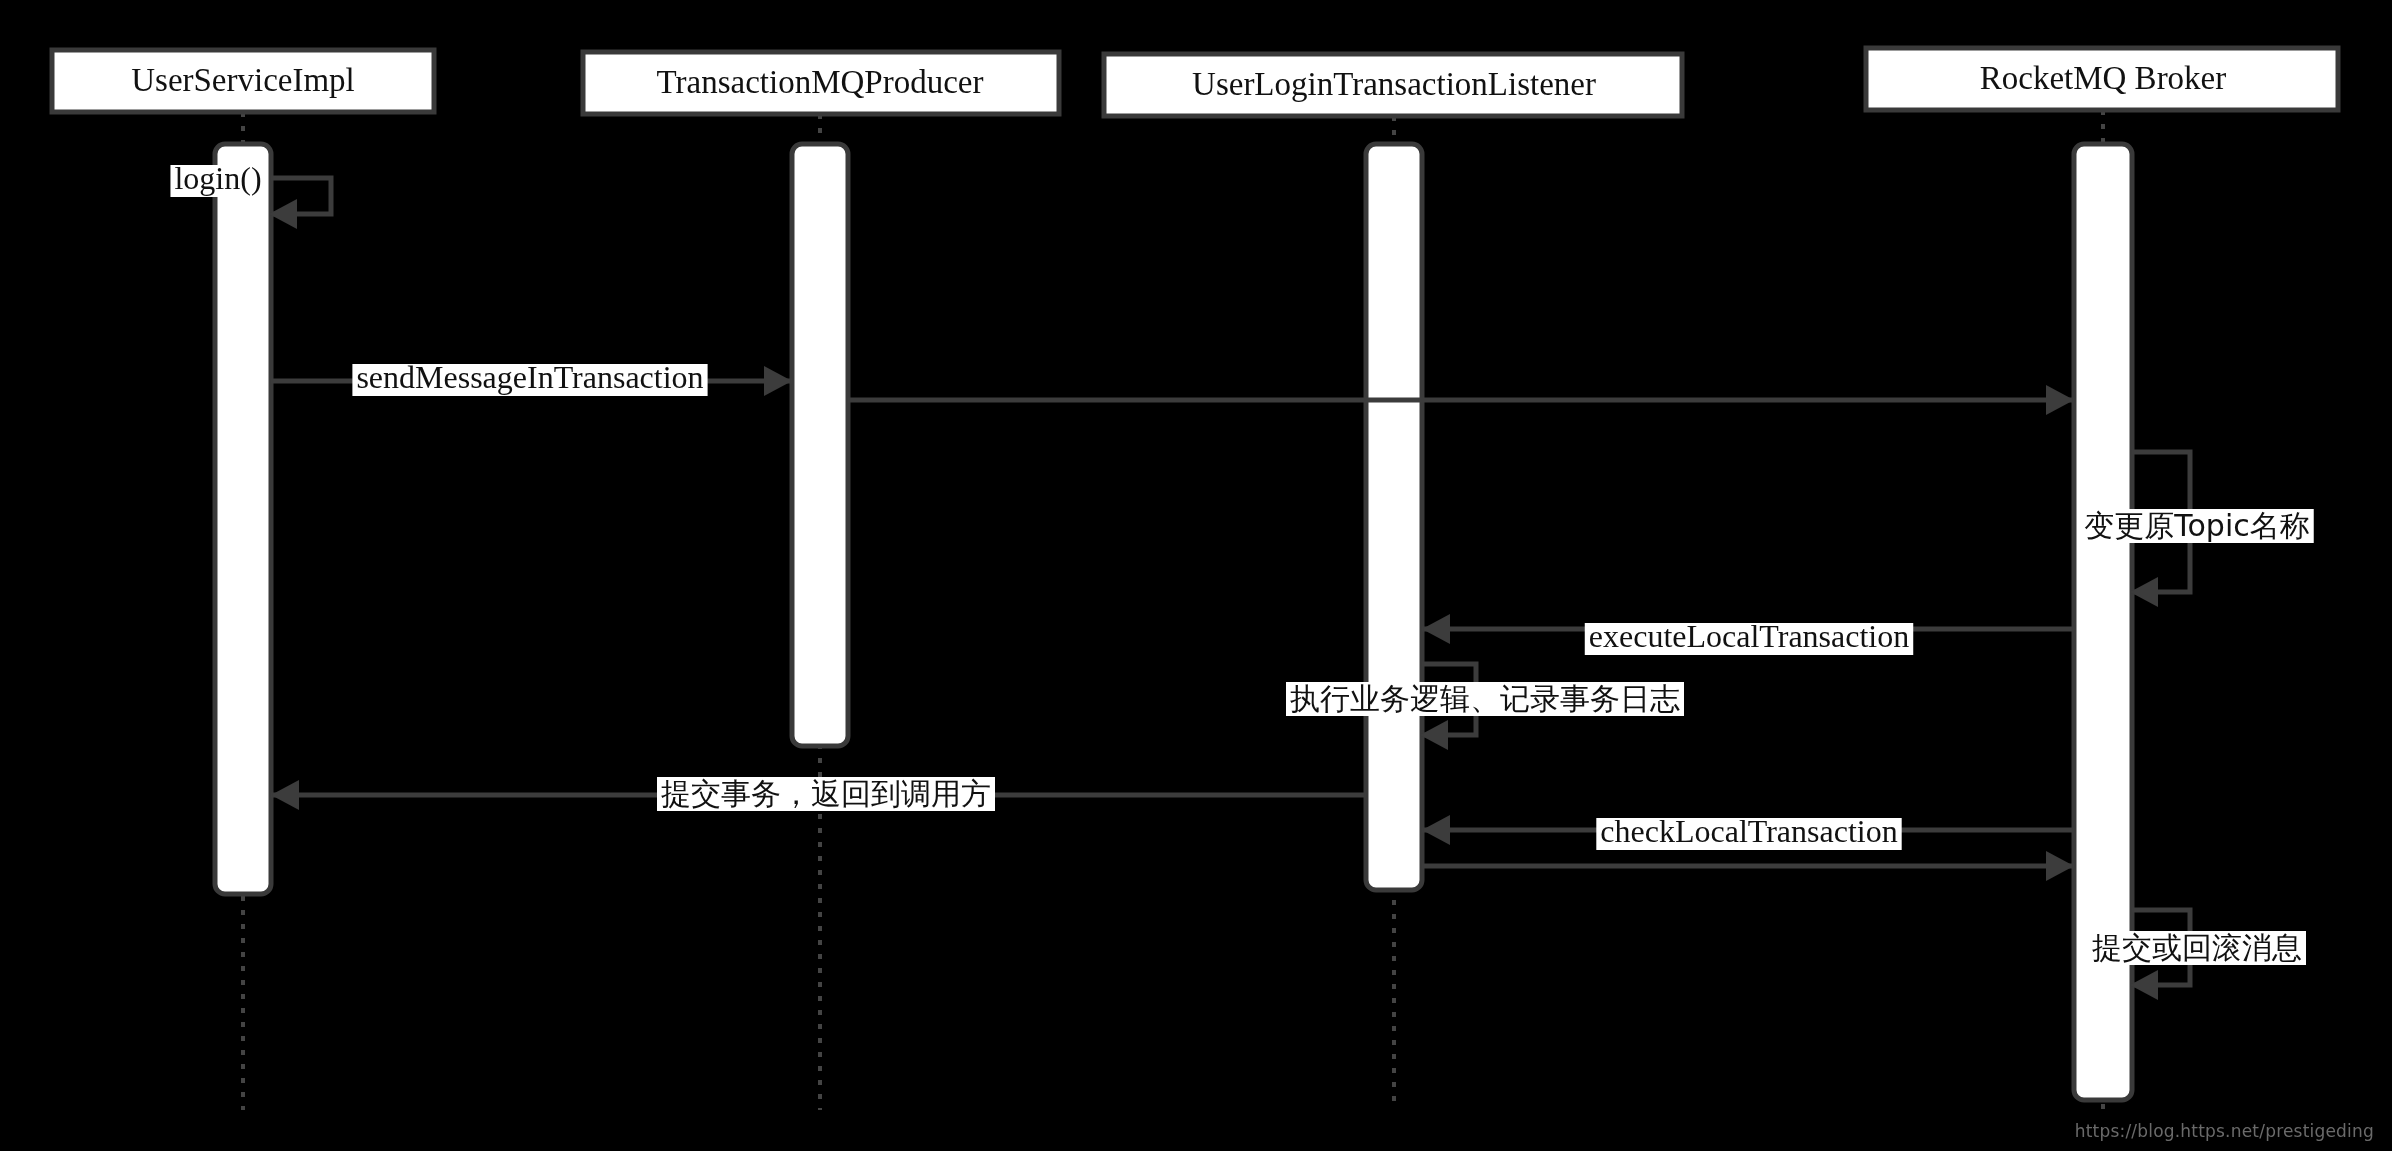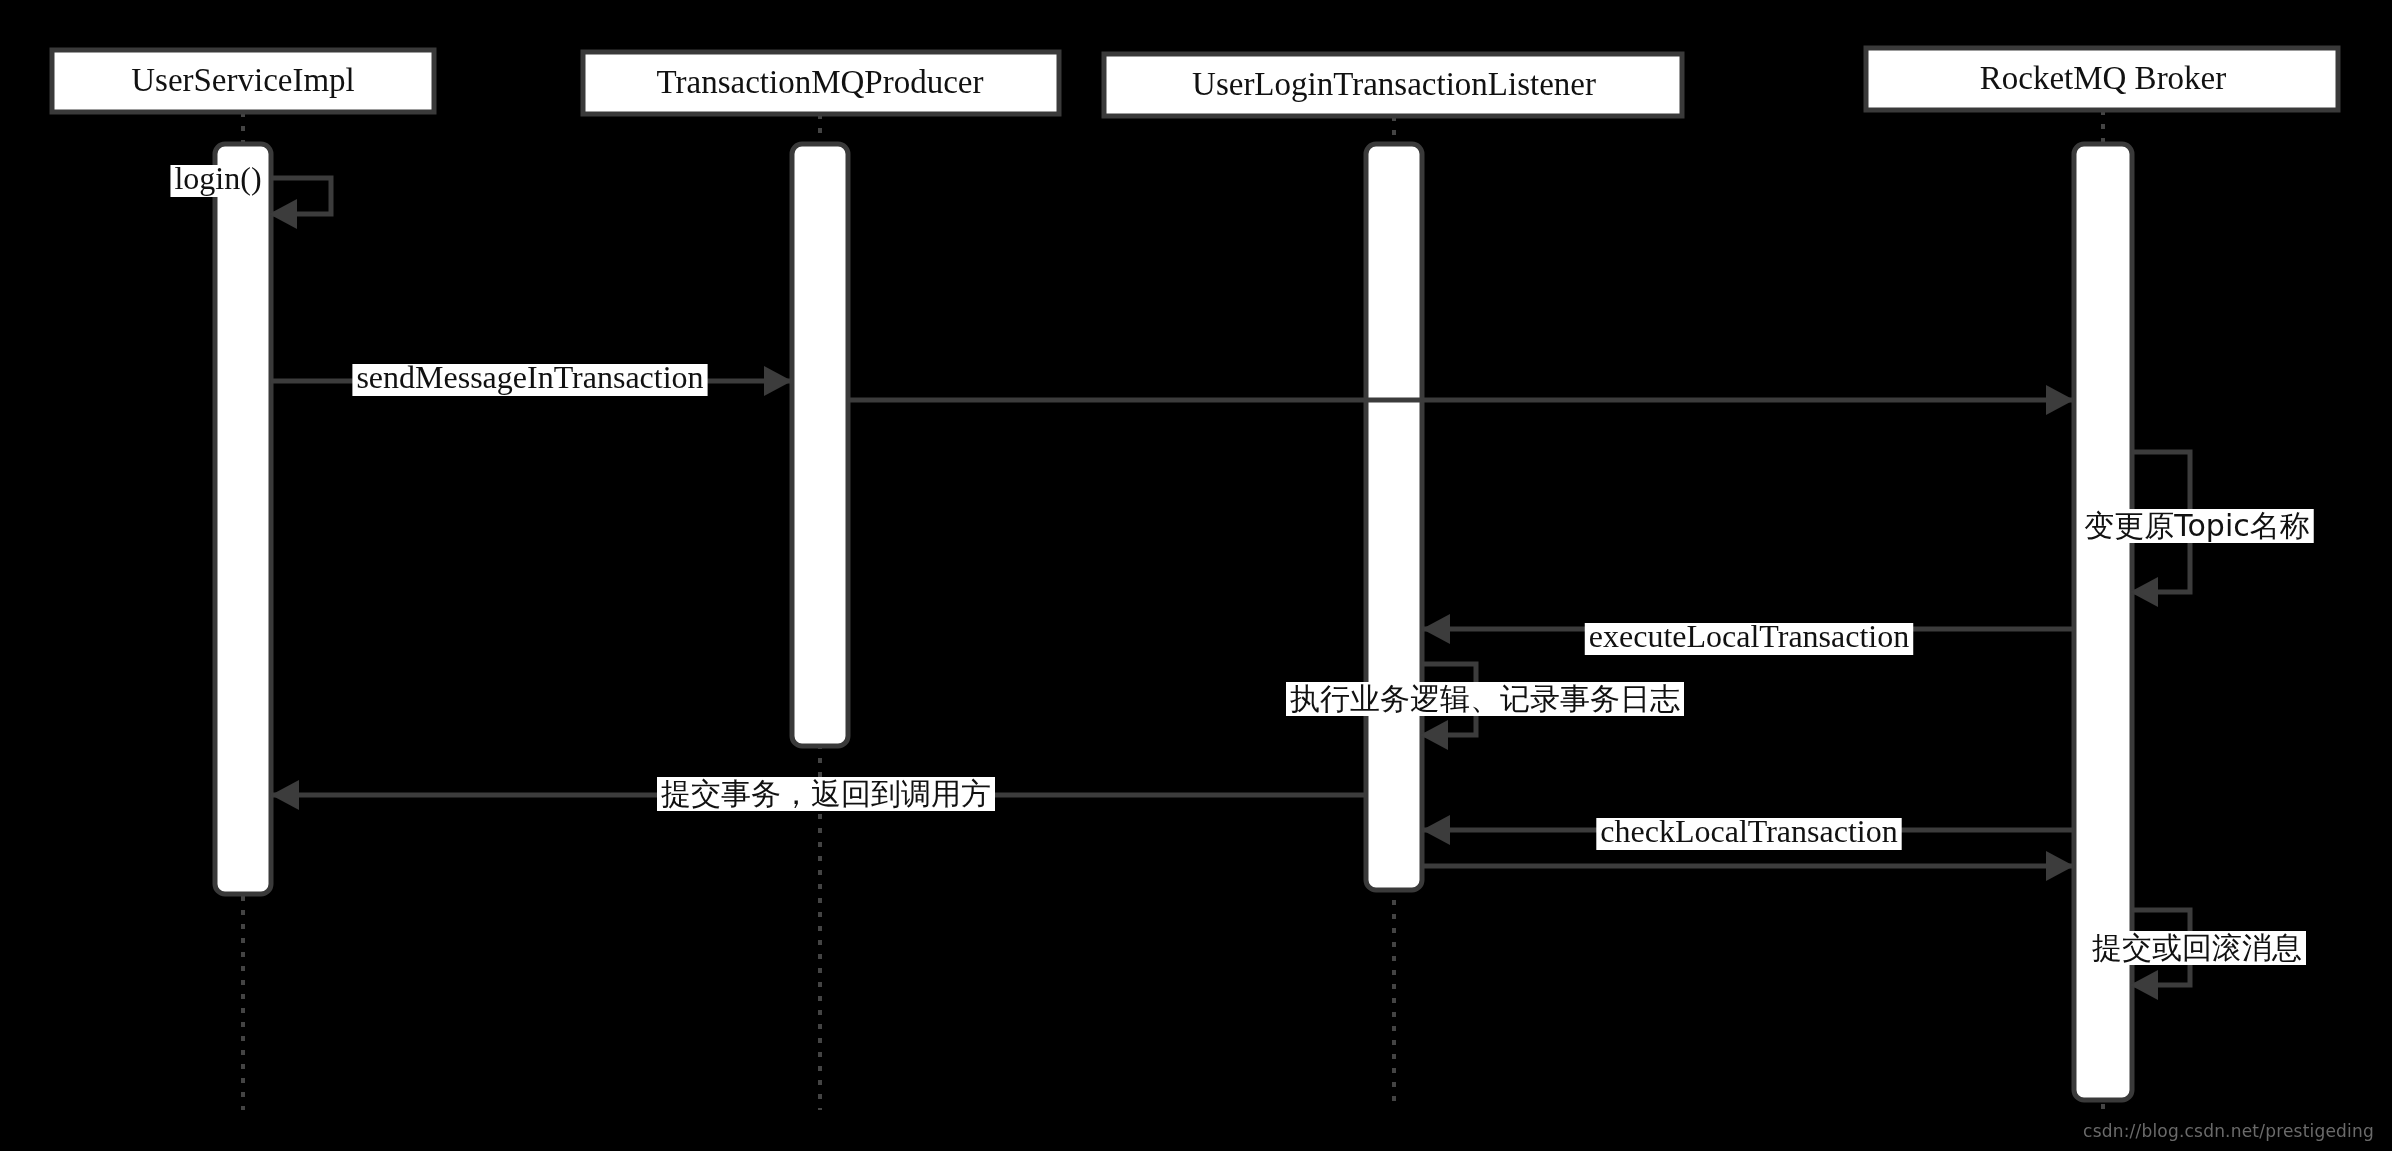--- a/index.html
+++ b/index.html
@@ -143,14 +143,14 @@
         <rect x="52" y="50" width="382" height="62" class="participant-box"></rect>
         <text x="243" y="83" class="participant-label">UserServiceImpl</text>
         <rect x="583" y="52" width="476" height="62" class="participant-box"></rect>
         <text x="820" y="85" class="participant-label">TransactionMQProducer</text>
         <rect x="1104" y="54" width="578" height="62" class="participant-box"></rect>
         <text x="1394" y="87" class="participant-label">UserLoginTransactionListener</text>
         <rect x="1866" y="48" width="472" height="62" class="participant-box"></rect>
         <text x="2103" y="81" class="participant-label">RocketMQ Broker</text>
       </g>
   </svg>
-  <div class="watermark">csdn://blog.csdn.net/prestigeding</div>
+  <div class="watermark">https://blog.https.net/prestigeding</div>
 </div>
 
 </body></html>

